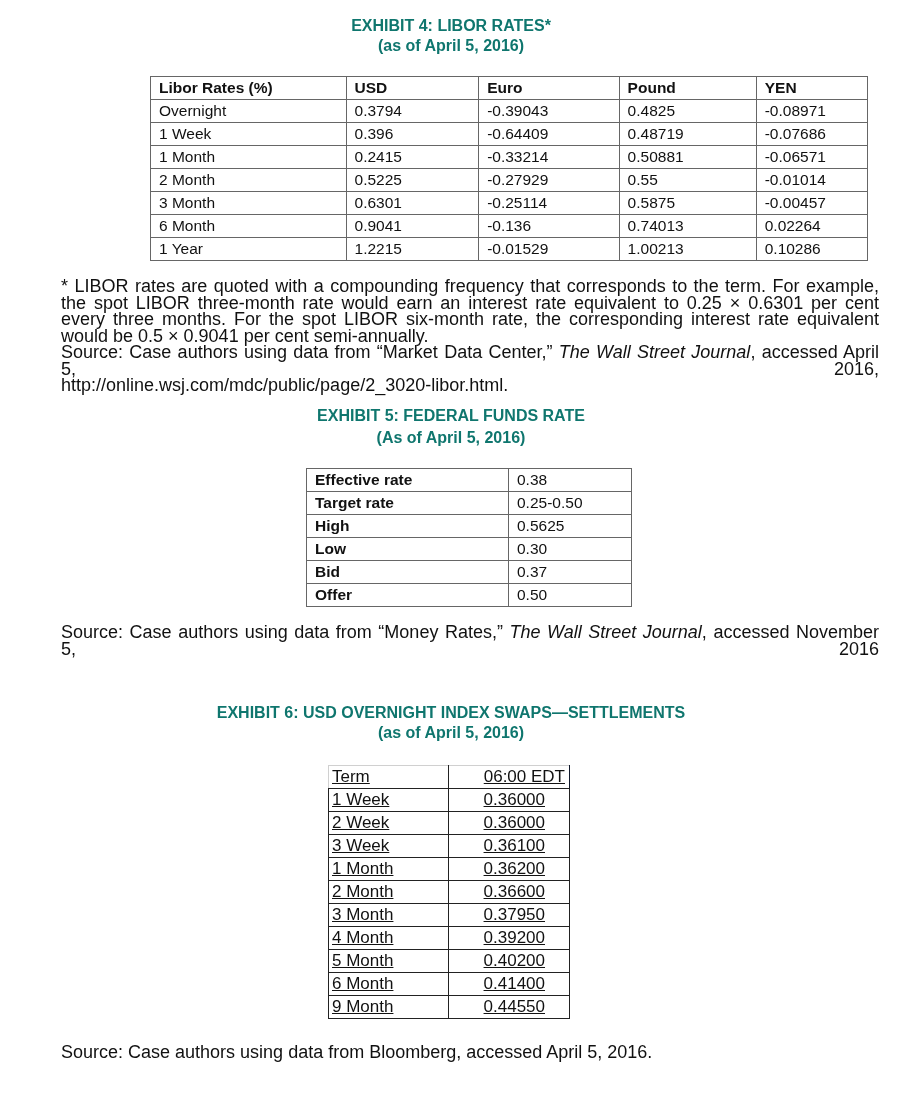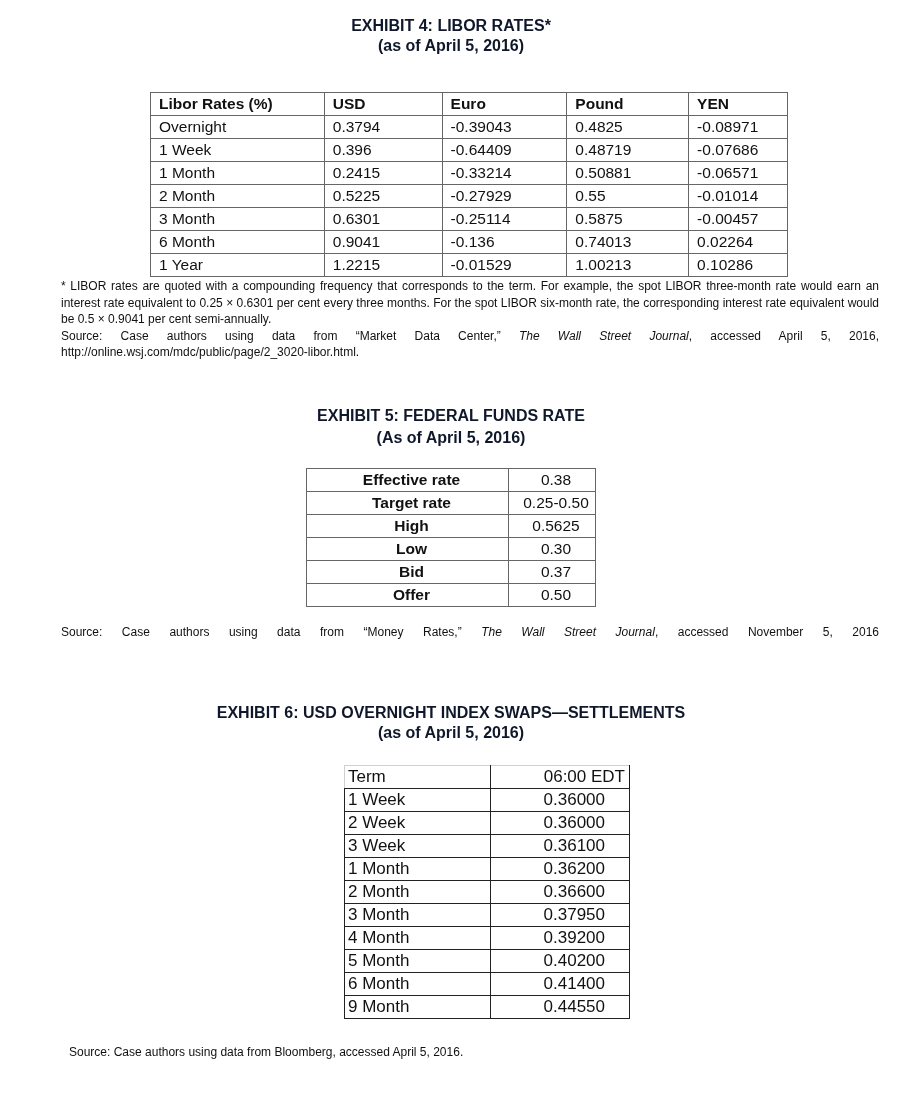--- a/index.html
+++ b/index.html
@@ -2,49 +2,49 @@
 <html><head>
   <meta charset="utf-8">
   <style>
     html, body { margin: 0; padding: 0; background: #ffffff; }
     body {
       width: 902px; height: 1094px; position: relative; overflow: hidden;
       font-family: "Liberation Sans", sans-serif; color: #111111;
     }
     .title {
       position: absolute; left: 0; width: 902px; text-align: center;
-      font-weight: bold; font-size: 16px; line-height: 20px; color: #0f172a;
+      font-weight: bold; font-size: 16px; line-height: 20px; color: #0f766e;
     }
     table { border-collapse: collapse; position: absolute; }
     td { padding: 0 0 0 8px; font-size: 15.5px; height: 22px; line-height: 22px; white-space: nowrap; }
 
     
-    #t4 { left: 150px; top: 92px; width: 638px; border: 1.5px solid #555; }
+    #t4 { left: 150px; top: 76px; width: 718px; border: 1.5px solid #555; }
     #t4 td { border: 1px solid #666; }
     #t4 .hdr td { font-weight: bold; }
     #t4 col.c0 { width: 174px; }
     #t4 col.c1 { width: 118px; }
     #t4 col.c2 { width: 125px; }
     #t4 col.c3 { width: 122px; }
     #t4 col.c4 { width: 99px; }
 
     .note {
       position: absolute; left: 61px; width: 818px;
-      font-size: 12px; line-height: 16.5px; text-align: justify;
+      font-size: 18px; line-height: 16.5px; text-align: justify;
     }
     .note p { margin: 0; }
     .note .line-j { text-align-last: justify; }
 
     
-    #t5 { left: 306px; top: 468px; width: 290px; border: 1.5px solid #555; text-align: center; }
+    #t5 { left: 306px; top: 468px; width: 326px; border: 1.5px solid #555; }
     #t5 td { border: 1px solid #666; height: 22px; }
     #t5 td.lbl { font-weight: bold; width: 193px; }
 
     
-    #t6 { left: 344px; top: 765px; width: 286px; }
+    #t6 { left: 328px; top: 765px; width: 242px; text-decoration: underline; }
     #t6 td { border: 1.5px solid #222; height: 22px; font-size: 17px; padding-left: 3px; }
     #t6 td.val { text-align: right; padding-right: 24px; width: 104px; }
     #t6 tr.hdr td { border-top: 1px solid #d0d0d0; }
     #t6 tr.hdr td:first-child { border-left: 1px solid #d0d0d0; }
     #t6 tr.hdr td:last-child { border-right: 1px solid #0f172a; padding-right: 4px; }
     #t6 td.term { width: 134px; }
     i { font-style: italic; }
   </style>
 </head>
 <body>
@@ -207,15 +207,15 @@
     <td class="term">6 Month</td>
     <td class="val">0.41400</td>
   </tr>
   <tr>
     <td class="term">9 Month</td>
     <td class="val">0.44550</td>
   </tr>
 </tbody>
   </table>
 
-<div class="note" style="top:1044px;margin-left:8px;">
+<div class="note" style="top:1044px;">
   <p>Source: Case authors using data from Bloomberg, accessed April 5, 2016.</p>
 </div>
 
 </body></html>

